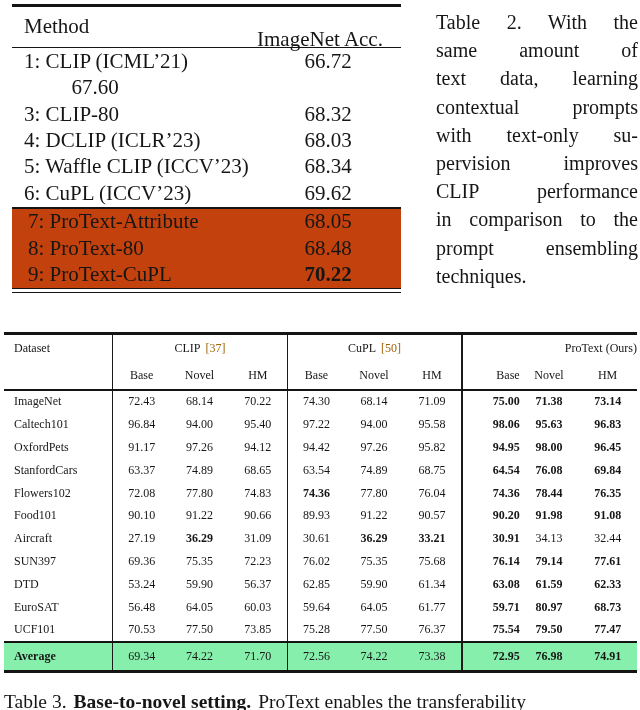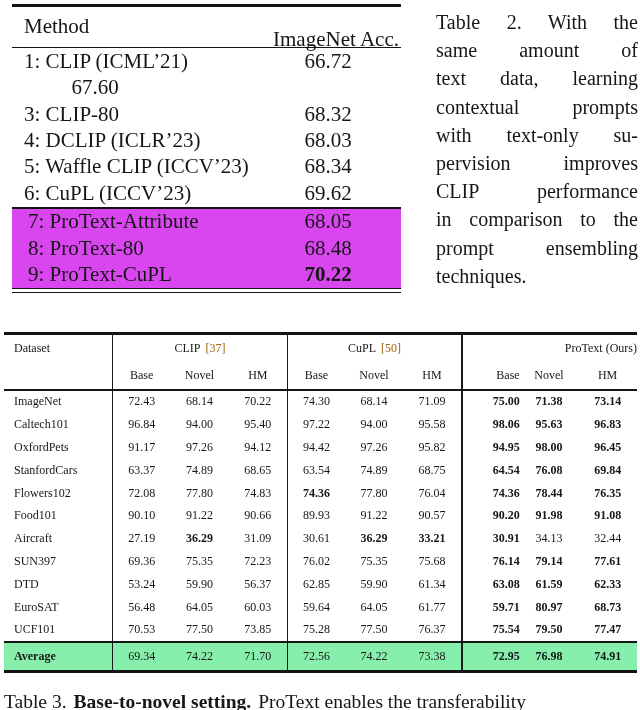--- a/index.html
+++ b/index.html
@@ -18,23 +18,23 @@
   .rule.thick { height: 2.6px; }
   .rule.med   { height: 2px; }
   .rule.thin  { height: 1.6px; }
   .rule.dbl   { height: 5px; background: transparent;
                 border-top: 1.7px solid #141414; border-bottom: 1.7px solid #141414; }
 
   
   .t1 { position: absolute; left: 12px; top: 4px; width: 389px; font-size: 21px; }
   .t1-header { display: flex; align-items: center; height: 40px; padding: 0 2px 0 12px; }
   .t1-h-method { flex: 1; }
-  .t1-h-acc { width: 142px; text-align: right; margin-top: 26px; }
+  .t1-h-acc { width: 142px; text-align: left; margin-top: 26px; }
   .t1-row { display: flex; align-items: center; height: 26.4px; padding: 0 2px 0 12px; }
-  .t1-row.hl { background: #d946ef; padding-left: 16px; }
+  .t1-row.hl { background: #c2410c; padding-left: 16px; }
   .t1-label { flex: 1; }
   .t1-value { width: 142px; text-align: center; }
 
   
   .t2cap { position: absolute; left: 436px; top: 8px; width: 202px;
            font-size: 20px; line-height: 28.2px; }
   .cap-line { text-align: justify; text-align-last: justify; }
   .cap-line:last-child { text-align-last: left; }
 
   

